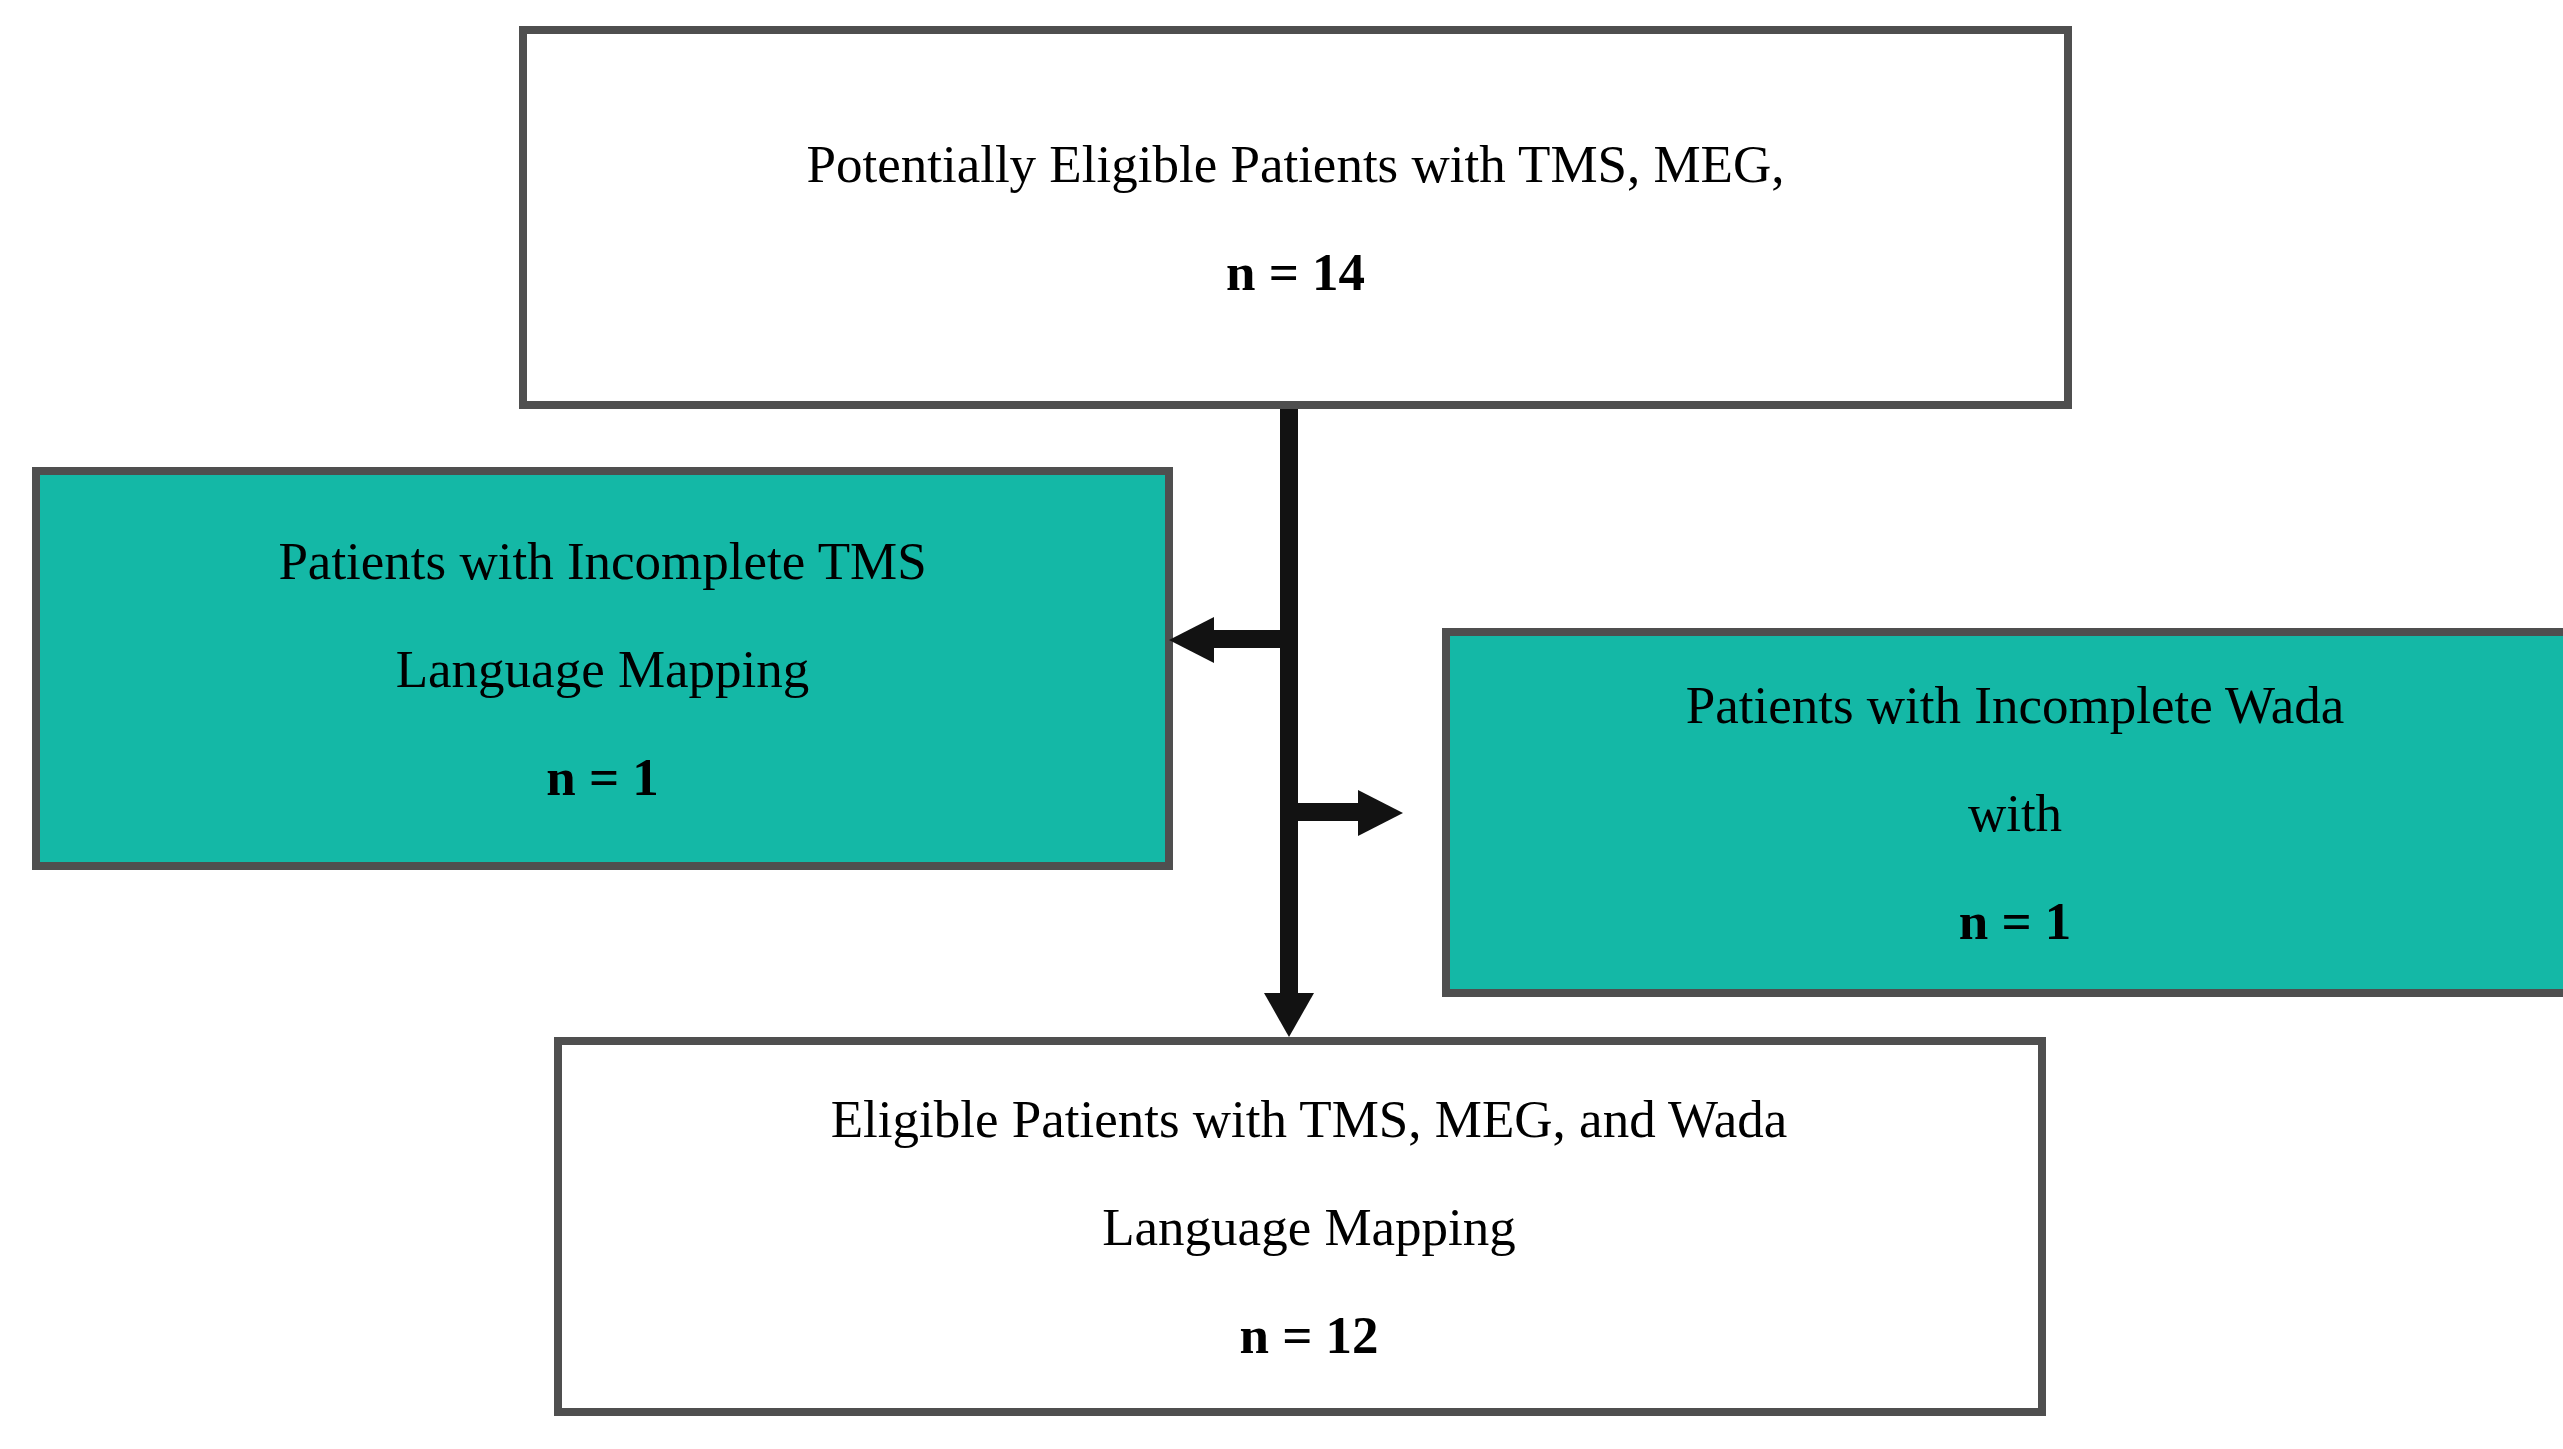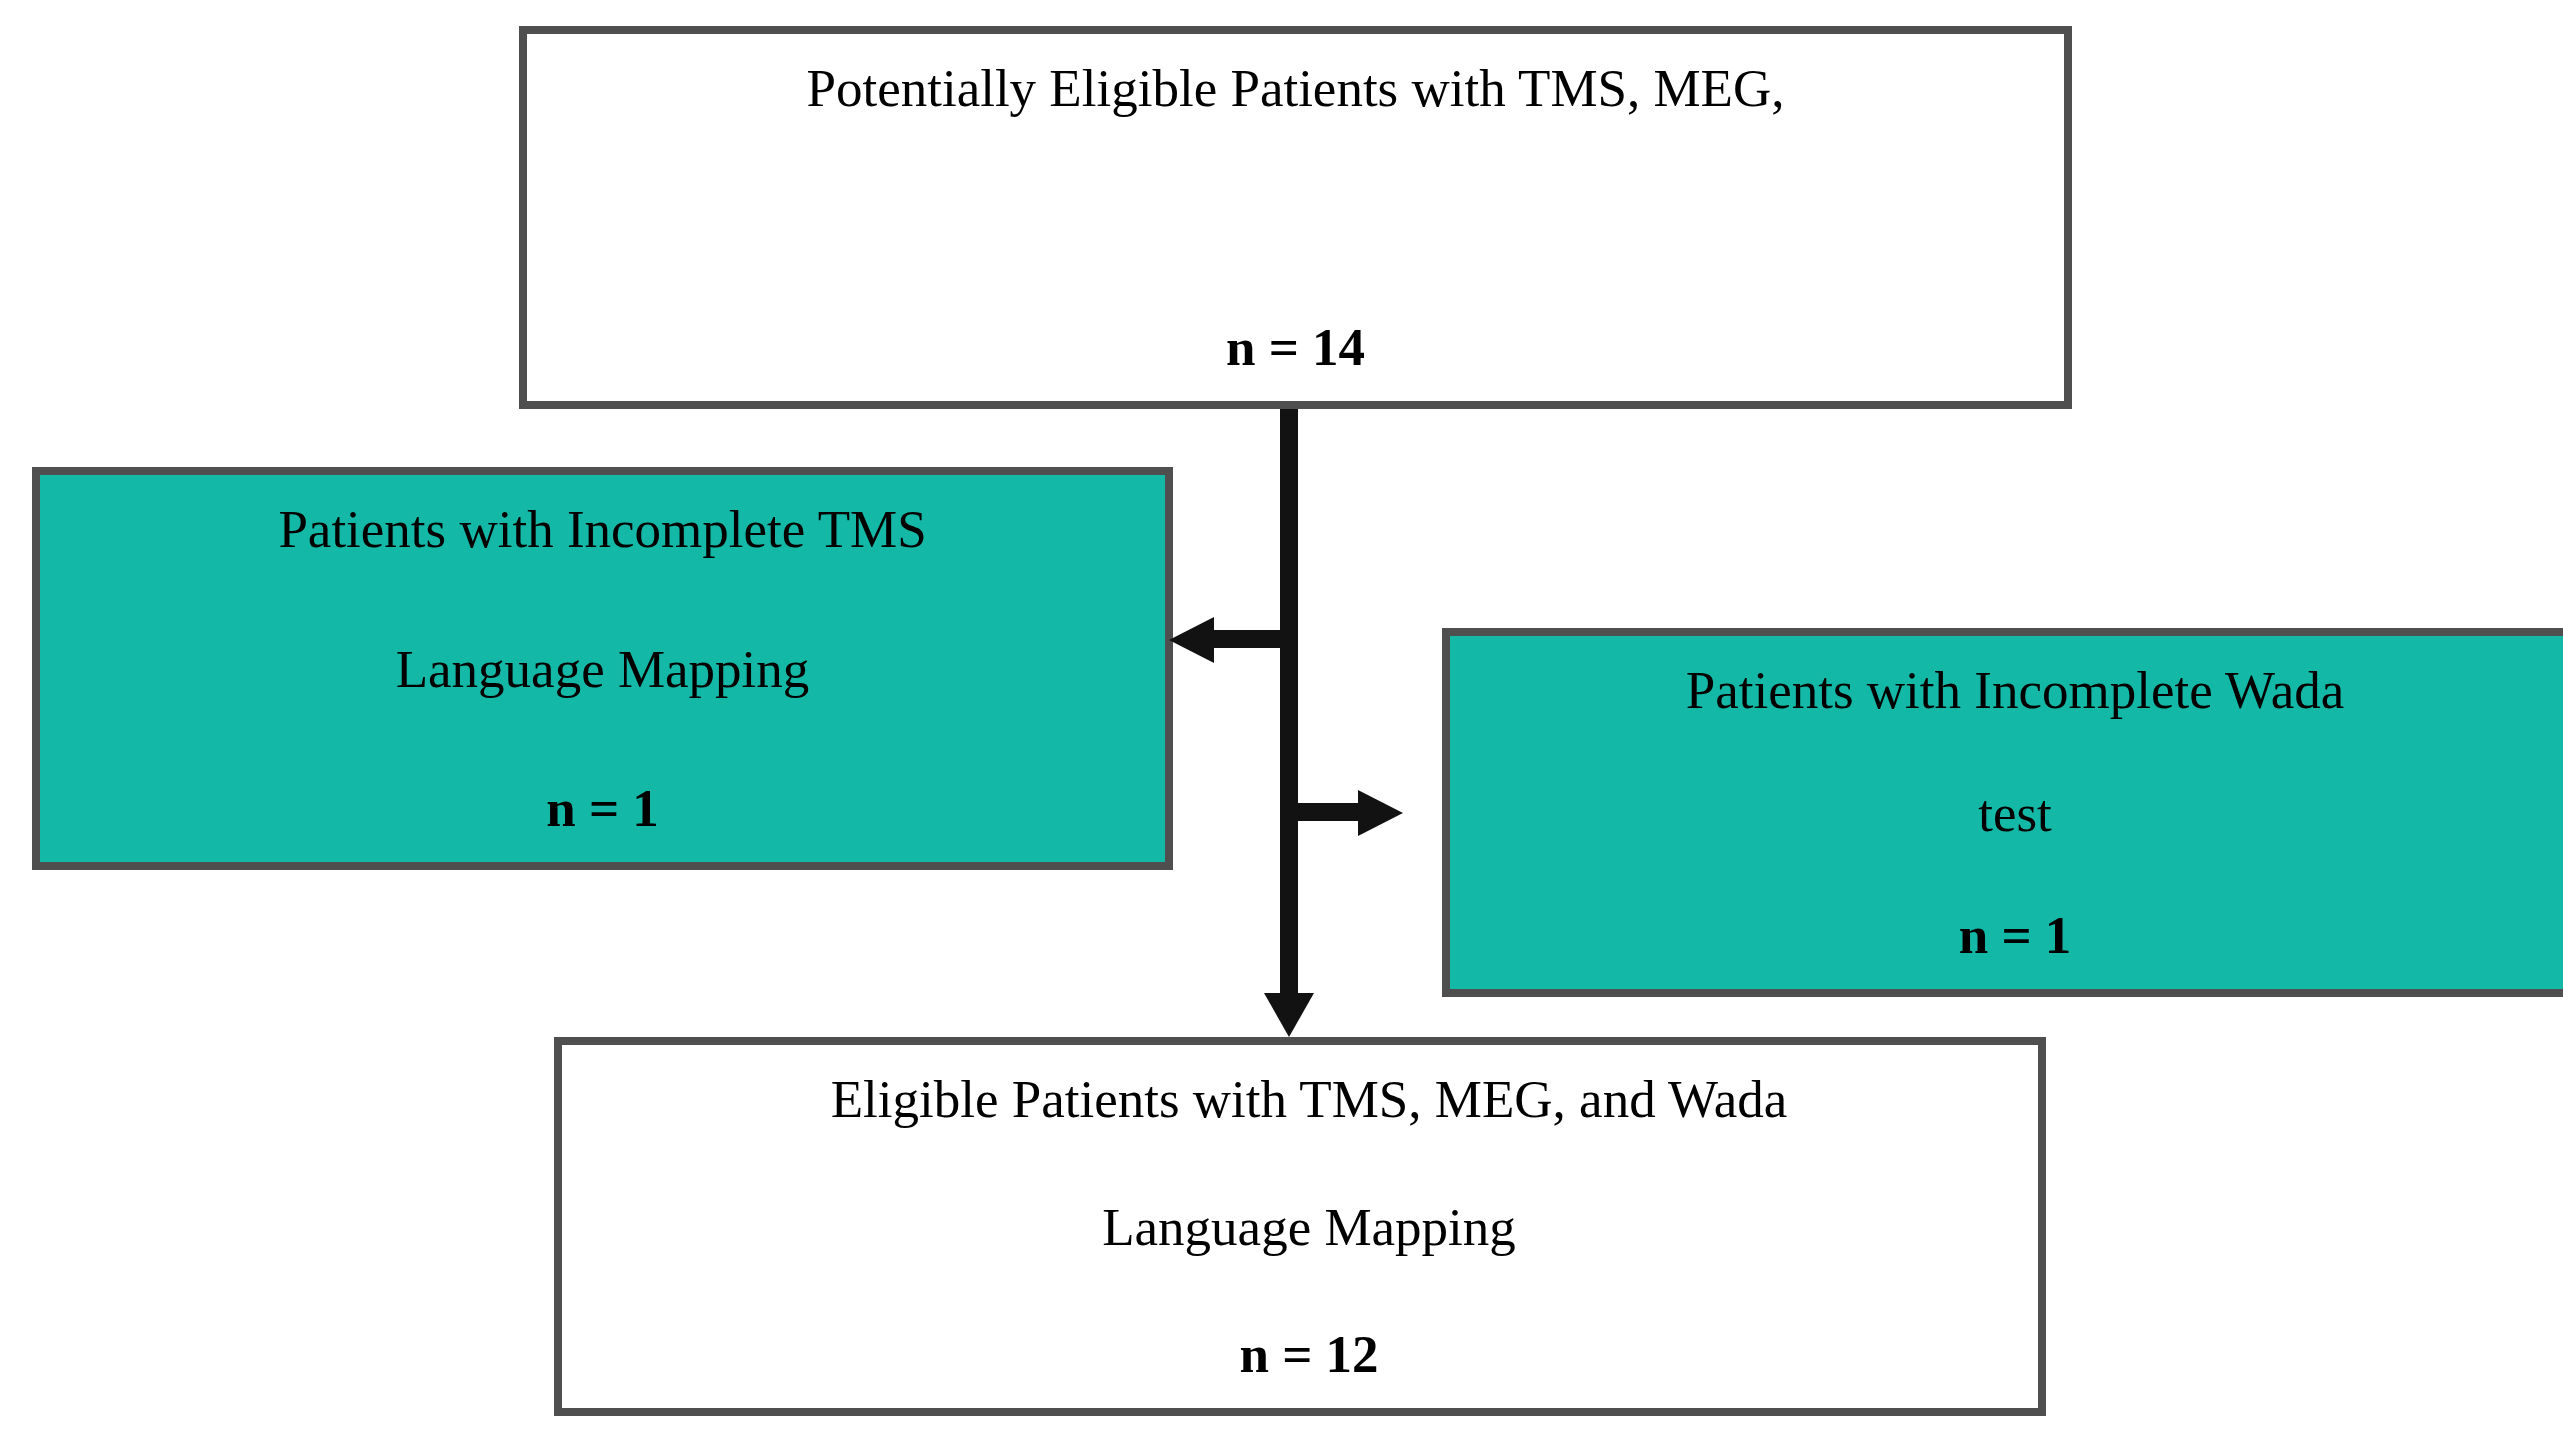--- a/index.html
+++ b/index.html
@@ -15,21 +15,21 @@
     font-family: "Liberation Serif", "DejaVu Serif", serif;
     color: #000000;
     overflow: hidden;
   }
   .box {
     position: absolute;
     box-sizing: border-box;
     border: 8px solid #4f4f4f;
     display: flex;
     flex-direction: column;
-    justify-content: space-between;
+    justify-content: center;
     align-items: center;
     text-align: center;
   }
   .box.main { background: #ffffff; }
   .box.exclusion { background: #14b8a6; }
   .box .line {
     font-size: 53px;
     line-height: 108px;
     white-space: nowrap;
   }
@@ -88,21 +88,21 @@
   </div>
 
   <div class="box exclusion" id="box-left">
     <div class="line">Patients with Incomplete TMS</div>
     <div class="line">Language Mapping</div>
     <div class="count">n = 1</div>
   </div>
 
   <div class="box exclusion" id="box-right">
     <div class="line">Patients with Incomplete Wada</div>
-    <div class="line">test</div>
+    <div class="line">with</div>
     <div class="count">n = 1</div>
   </div>
 
   <div class="box main" id="box-bottom">
     <div class="line">Eligible Patients with TMS, MEG, and Wada</div>
     <div class="line">Language Mapping</div>
     <div class="count">n = 12</div>
   </div>
 
   <div class="arrow-line" id="arrow-main-line"></div>

